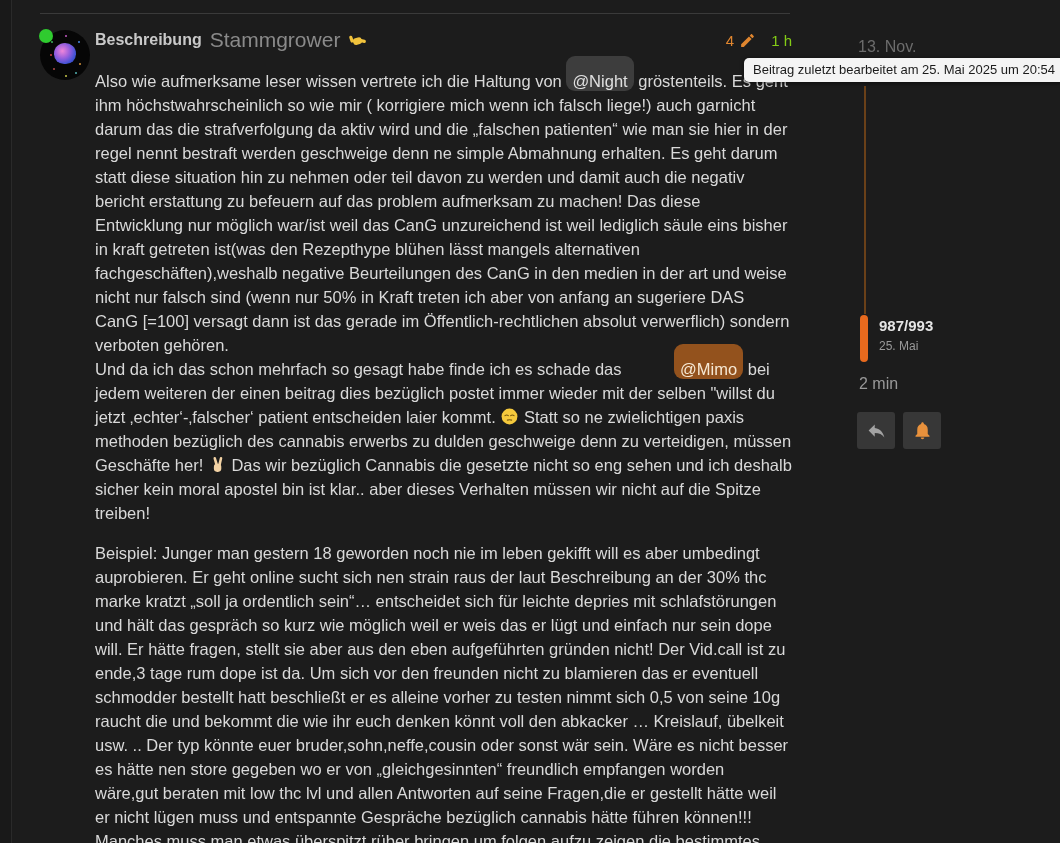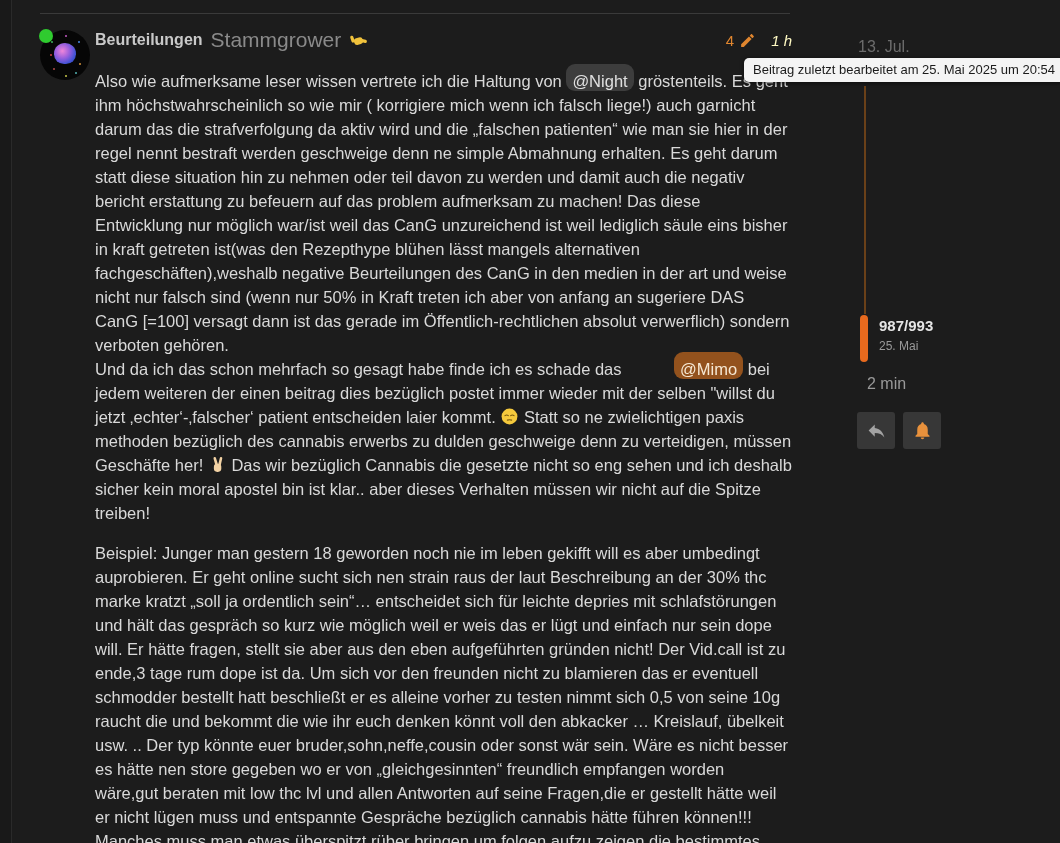--- a/index.html
+++ b/index.html
@@ -21,40 +21,40 @@
           background:#2fcb2f;}
 
   .post-header{position:absolute;left:95px;top:28px;width:697px;height:24px;
           display:flex;align-items:center;gap:8px;}
   .username{font-size:16px;font-weight:bold;color:#c9c9c9;cursor:pointer;}
   .usertitle{font-size:21px;color:#8a8a8a;}
   .title-emoji{width:19px;height:19px;display:inline-flex;}
   .post-meta{position:absolute;right:0;top:0;height:24px;display:flex;align-items:center;gap:5px;}
   .edit-count{font-size:15px;color:#e0862f;}
   .pencil-wrap{display:inline-flex;width:17px;height:17px;margin-right:10px;cursor:pointer;}
-  .post-time{font-size:15px;color:#fef9c3;font-style:italic;}
+  .post-time{font-size:15px;color:#84cc16;}
 
   .post-body{position:absolute;left:95px;top:69px;width:697px;font-size:16.5px;line-height:24px;
           color:#d9d9d9;}
   .post-body p{margin:0;}
   .post-body p + p{margin-top:16px;}
-  .mention{border-radius:9px;padding:8px 6px 1px 6px;background:#3d3d3d;color:#e0e0e0;cursor:pointer;
+  .mention{border-radius:9px;padding:16px 6px 1px 6px;background:#3d3d3d;color:#e0e0e0;cursor:pointer;
           white-space:nowrap;}
   .mention-me{background:#93521d;color:#f6e8d3;margin-left:48px;}
   .emoji{display:inline-block;width:19px;height:19px;vertical-align:-3px;}
   .emoji svg{display:block;}
 
   .timeline{position:absolute;left:855px;top:38px;width:190px;height:430px;}
   .tl-start{position:absolute;left:3px;top:0;font-size:16px;color:#6c6c6c;cursor:pointer;}
   .tl-line{position:absolute;left:9px;top:48px;width:2px;height:228px;background:#6a4018;}
   .tl-scrubber{position:absolute;left:5px;top:277px;width:8px;height:47px;border-radius:4px;
           background:#e86a1e;cursor:grab;}
   .tl-pos{position:absolute;left:24px;top:279px;font-size:15px;font-weight:bold;color:#e5e5e5;cursor:pointer;}
   .tl-end{position:absolute;left:24px;top:301px;font-size:12px;color:#9a9a9a;cursor:pointer;}
-  .tl-ago{position:absolute;left:12px;top:337px;font-size:16px;color:#999;}
+  .tl-ago{position:absolute;left:4px;top:337px;font-size:16px;color:#999;}
   .tl-btn{position:absolute;top:374px;width:38px;height:37px;background:#373737;border:none;
           border-radius:3px;display:flex;align-items:center;justify-content:center;cursor:pointer;padding:0;}
   .tl-btn.reply{left:2px;}
   .tl-btn.bell{left:48px;}
 
   .tooltip{position:absolute;left:744px;top:58px;background:#f4f4f4;color:#1b1b1b;
           font-size:13px;padding:4px 9px 5px 9px;border-radius:5px;white-space:nowrap;
           box-shadow:0 1px 4px rgba(0,0,0,.6);z-index:10;}
 </style>
 </head>
@@ -62,21 +62,21 @@
 
 <div class="page">
   <div class="left-strip"></div>
   <div class="left-line"></div>
   <div class="post-divider"></div>
 
   <div class="avatar"></div>
   <div class="presence-dot"></div>
 
   <div class="post-header">
-    <span class="username">Beurteilungen</span>
+    <span class="username">Beschreibung</span>
     <span class="usertitle">Stammgrower</span>
     <span class="title-emoji" id="title-emoji">
         <svg viewBox="0 0 24 24" width="19" height="19">
           <g fill="#f0c23c" transform="rotate(-18 12 12)">
             <rect x="6" y="8.5" width="11.5" height="8.5" rx="4"></rect>
             <rect x="3.2" y="3.5" width="4" height="9" rx="2"></rect>
             <rect x="14" y="12.5" width="8.5" height="4" rx="2" transform="rotate(32 18 14)"></rect>
           </g>
         </svg>
       </span>
@@ -100,21 +100,21 @@
             <g fill="#f2d2a4">
               <path d="M9.5 13.5 L7 4.6 a1.6 1.6 0 0 1 3.1 -0.8 L12.4 11z"></path>
               <path d="M13 11.5 L14.9 3.7 a1.6 1.6 0 0 1 3.1 0.8 L16 13.5z"></path>
               <rect x="7.4" y="11" width="9.4" height="10.4" rx="4.2"></rect>
             </g>
           </svg></span><span> Das wir bezüglich Cannabis die gesetzte nicht so eng sehen und ich deshalb sicher kein moral apostel bin ist klar.. aber dieses Verhalten müssen wir nicht auf die Spitze treiben!</span></p>
       <p><span>Beispiel: Junger man gestern 18 geworden noch nie im leben gekifft will es aber umbedingt auprobieren. Er geht online sucht sich nen strain raus der laut Beschreibung an der 30% thc marke kratzt „soll ja ordentlich sein“… entscheidet sich für leichte depries mit schlafstörungen und hält das gespräch so kurz wie möglich weil er weis das er lügt und einfach nur sein dope will. Er hätte fragen, stellt sie aber aus den eben aufgeführten gründen nicht! Der Vid.call ist zu ende,3 tage rum dope ist da. Um sich vor den freunden nicht zu blamieren das er eventuell schmodder bestellt hatt beschließt er es alleine vorher zu testen nimmt sich 0,5 von seine 10g raucht die und bekommt die wie ihr euch denken könnt voll den abkacker … Kreislauf, übelkeit usw. .. Der typ könnte euer bruder,sohn,neffe,cousin oder sonst wär sein. Wäre es nicht besser es hätte nen store gegeben wo er von „gleichgesinnten“ freundlich empfangen worden wäre,gut beraten mit low thc lvl und allen Antworten auf seine Fragen,die er gestellt hätte weil er nicht lügen muss und entspannte Gespräche bezüglich cannabis hätte führen können!!! Manches muss man etwas überspitzt rüber bringen um folgen aufzu zeigen die bestimmtes handeln haben kann. </span></p>
     </div>
 
   <div class="timeline">
-    <div class="tl-start">13. Jul.</div>
+    <div class="tl-start">13. Nov.</div>
     <div class="tl-line"></div>
     <div class="tl-scrubber"></div>
     <div class="tl-pos">987/993</div>
     <div class="tl-end">25. Mai</div>
     <div class="tl-ago">2 min</div>
     <button class="tl-btn reply">
       <span style="display:inline-flex;">
         <svg viewBox="0 0 24 24" width="21" height="21">
             <path fill="#a3a3a3" d="M10 9V5l-7 7 7 7v-4.1c5 0 8.5 1.6 11 5.1-1-5-4-10-11-11z"></path>
           </svg>

